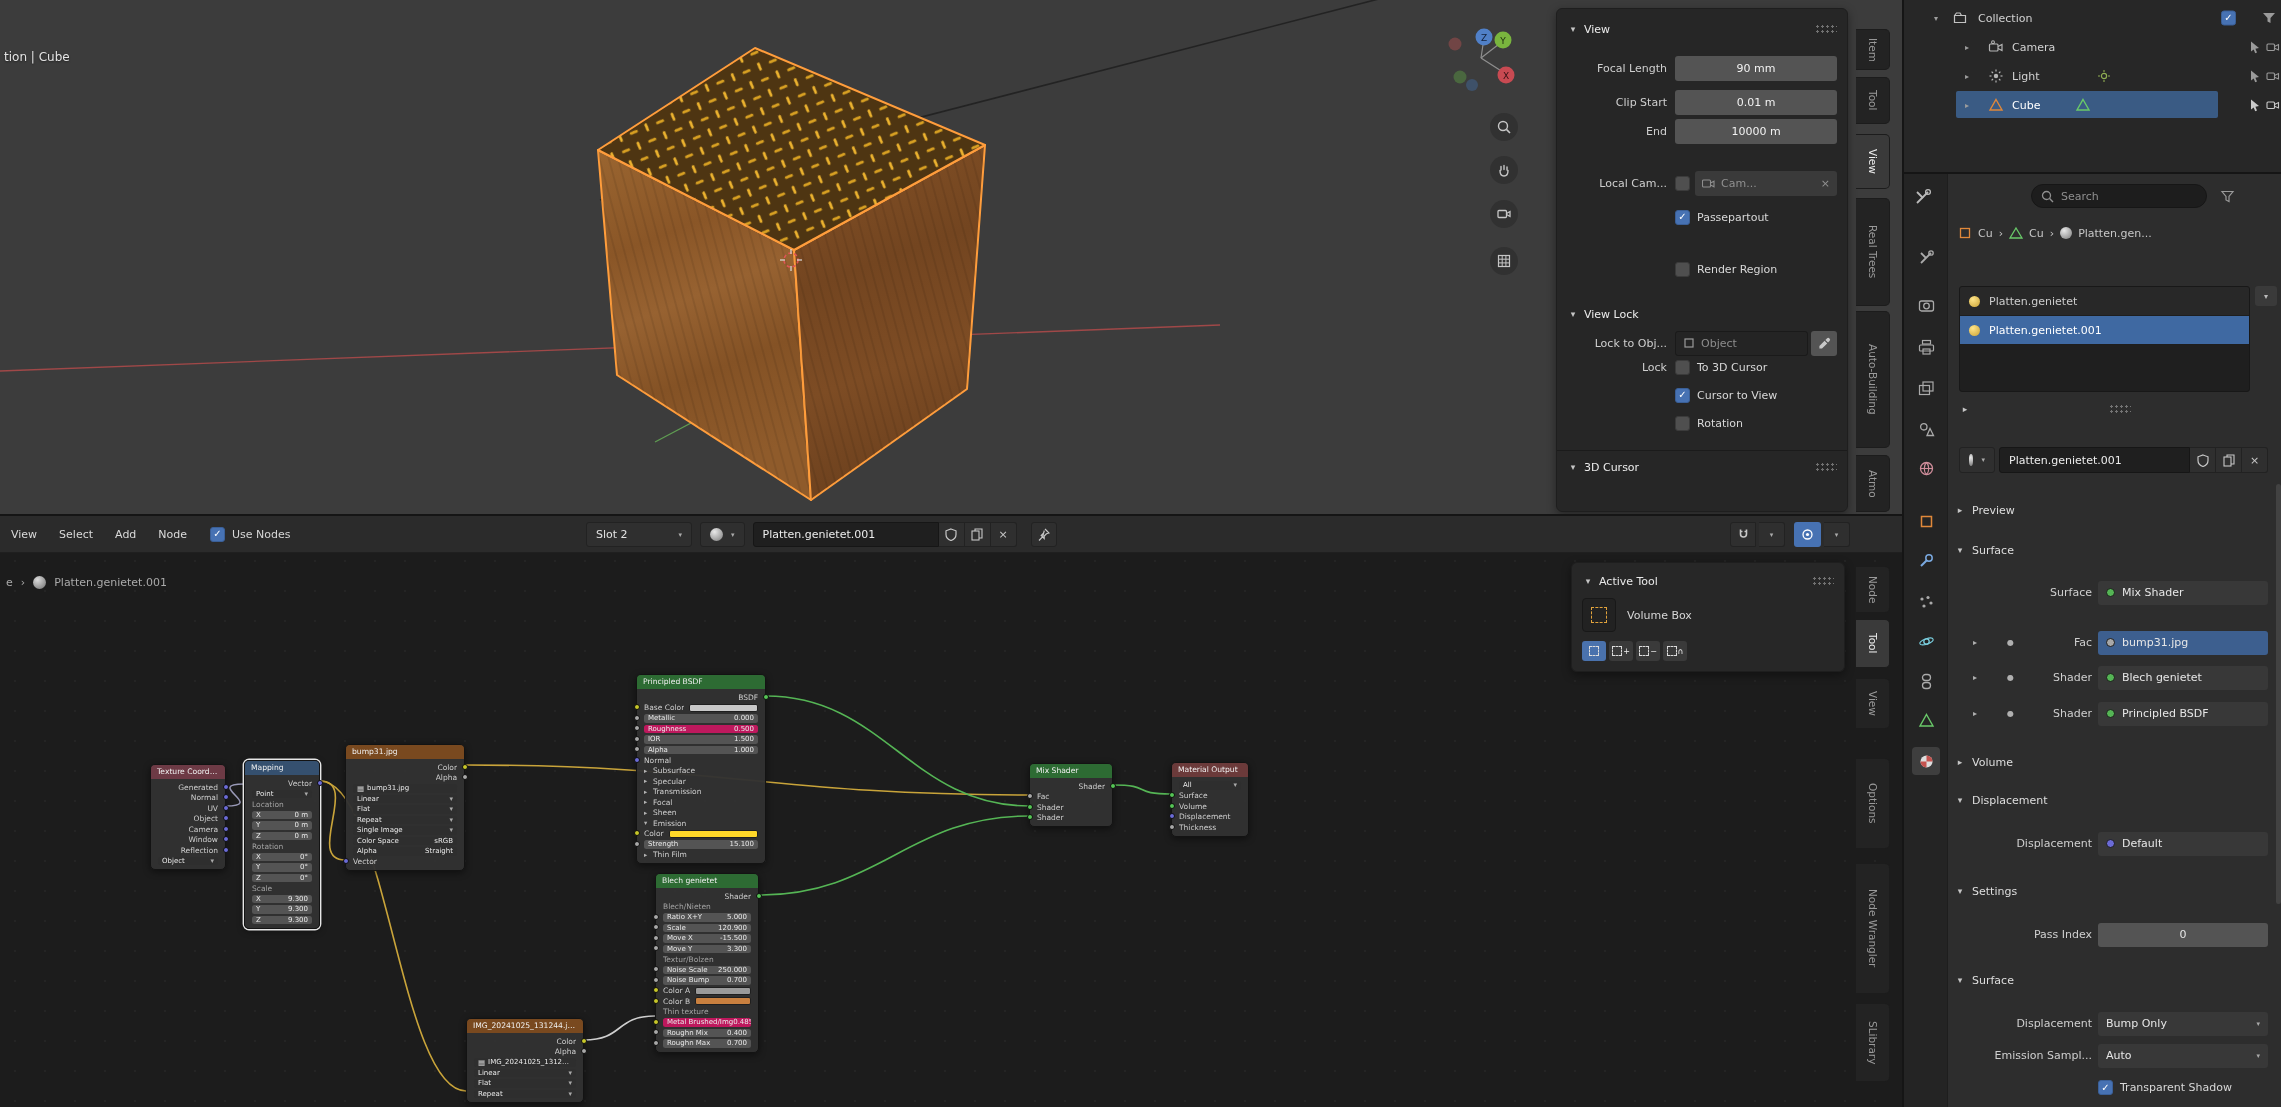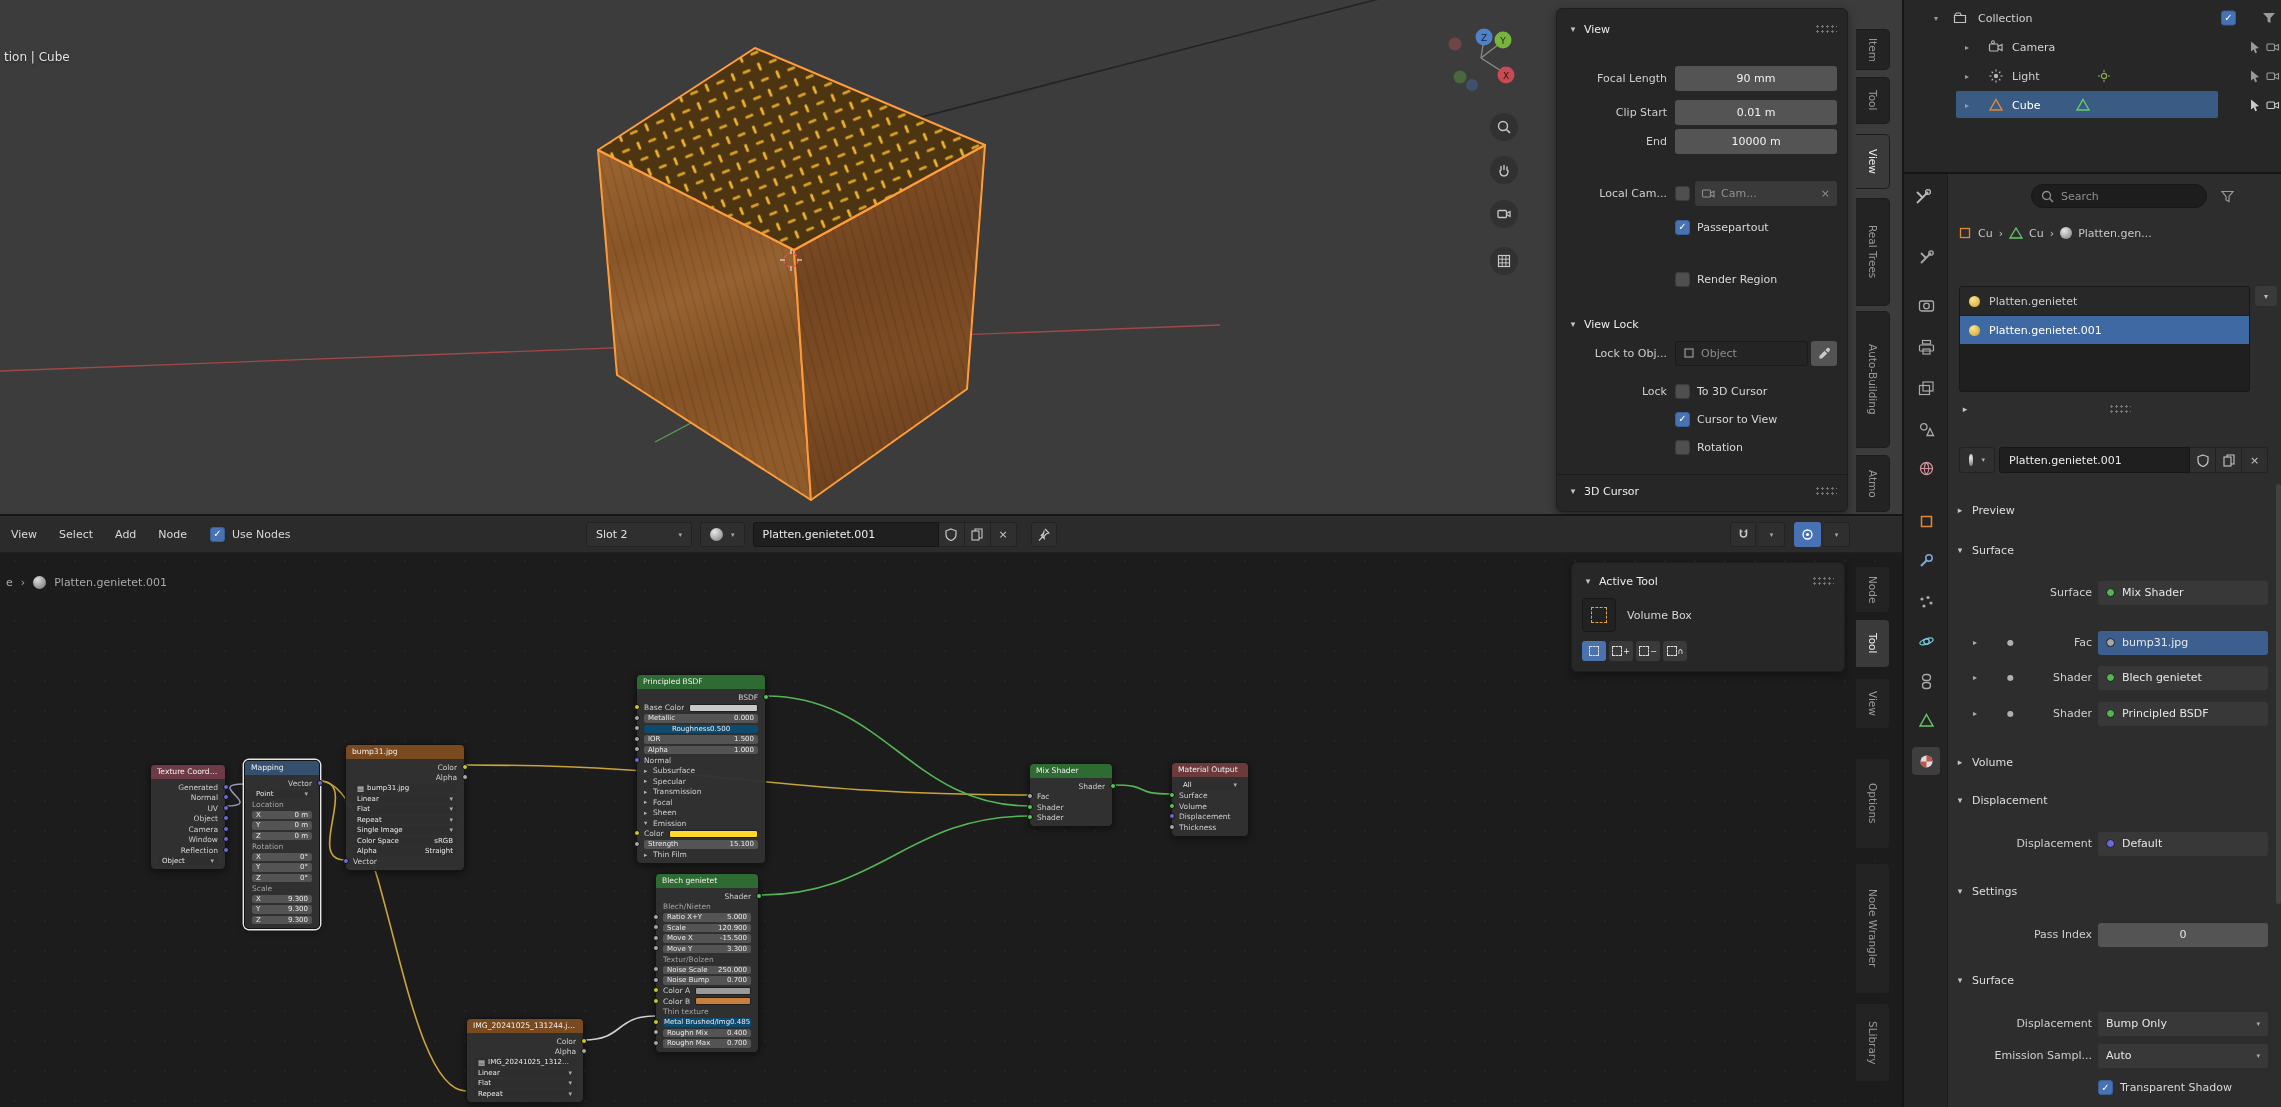--- a/index.html
+++ b/index.html
@@ -68,21 +68,21 @@
 .nbody{padding:3px 0 3px;}
 .nrow{position:relative;height:10.5px;display:flex;align-items:center;padding:0 7px;white-space:nowrap;}
 .nrow .lbl{overflow:hidden;text-overflow:ellipsis;}
 .nrow .lbl.r{margin-left:auto;}
 .sock{position:absolute;top:50%;margin-top:-3.5px;width:6px;height:6px;border-radius:50%;border:1px solid #0d0d0d;}
 .sock.left{left:-3.5px;}.sock.right{right:-3.5px;}
 .pill{flex:1;height:8.5px;background:#545454;border-radius:2.5px;display:flex;align-items:center;justify-content:space-between;
   padding:0 4px;font-size:7px;color:#eaeaea;overflow:hidden;}
 .pill.dd{background:#2e2e2e;justify-content:flex-start;gap:3px;}
 .pill.dd .pv{flex:1;overflow:hidden;text-overflow:ellipsis;}
-.nrow.hl .pill{background:#0c4a6e;justify-content:center;}
+.nrow.hl .pill{background:#be185d;}
 .sw{flex:1;height:8px;border-radius:2px;margin-left:5px;border:1px solid #1f1f1f;}
 .tri{width:9px;font-size:6.5px;color:#b2b2b2;flex:none;}
 .dim{color:#a3a3a3;}
 .imgi{font-size:7.5px;color:#c9c9c9;flex:none;}
 
 .atool{position:absolute;left:1571px;top:46px;width:274px;background:rgba(40,40,40,.96);border:1px solid #1e1e1e;border-radius:6px;
   box-shadow:0 3px 10px #0006;padding:6px 10px 10px;z-index:6;}
 .atool-head{display:flex;align-items:center;height:24px;gap:5px;color:#e8e8e8;}
 .atool-body{display:flex;align-items:center;gap:11px;padding:5px 0 9px;}
 .tool-thumb{width:34px;height:34px;background:#222;border:1px solid #181818;border-radius:4px;display:flex;align-items:center;justify-content:center;}
@@ -226,21 +226,21 @@
           <line x1="9.9" y1="2.5" x2="9.9" y2="13.5" stroke="#c6c6c6"></line>
         </svg>
     </div>
 
     <div class="npanel">
       <div class="prow phead">
         <span class="chev">▾</span>
         <span>View</span>
         <span class="gripdots"></span>
       </div>
-      <div class="prow" style="margin-top:24px">
+      <div class="prow" style="margin-top:14px">
         <span class="plabel">Focal Length</span>
         <span class="pfield">90 mm</span>
       </div>
       <div class="prow" style="margin-top:8px">
         <span class="plabel">Clip Start</span>
         <span class="pfield">0.01 m</span>
       </div>
       <div class="prow" style="margin-top:3px">
         <span class="plabel">End</span>
         <span class="pfield">10000 m</span>
@@ -278,21 +278,21 @@
               <rect x="2" y="2" width="8" height="8" fill="none" stroke="#9a9a9a" stroke-width="1.2"></rect>
             </svg>
           <span>Object</span>
         </span>
         <span class="sqbtn">
           <svg width="13" height="13">
               <path d="M11.5 1.5 a1.8 1.8 0 0 1 0 2.6 L10 5.6 7.4 3 8.9 1.5 a1.8 1.8 0 0 1 2.6 0 Z M6.6 3.8 9.2 6.4 4 11.6 H1.4 V9 Z" fill="#c9c9c9"></path>
             </svg>
         </span>
       </div>
-      <div class="prow" style="margin-top:14px;height:22px">
+      <div class="prow" style="height:22px">
         <span class="plabel">Lock</span>
         <span class="cb"></span>
         <span class="cblab">To 3D Cursor</span>
       </div>
       <div class="prow indent" style="margin-top:6px;height:22px">
         <span class="cb on">
             <span class="tick">✓</span>
           </span>
         <span class="cblab">Cursor to View</span>
       </div>

